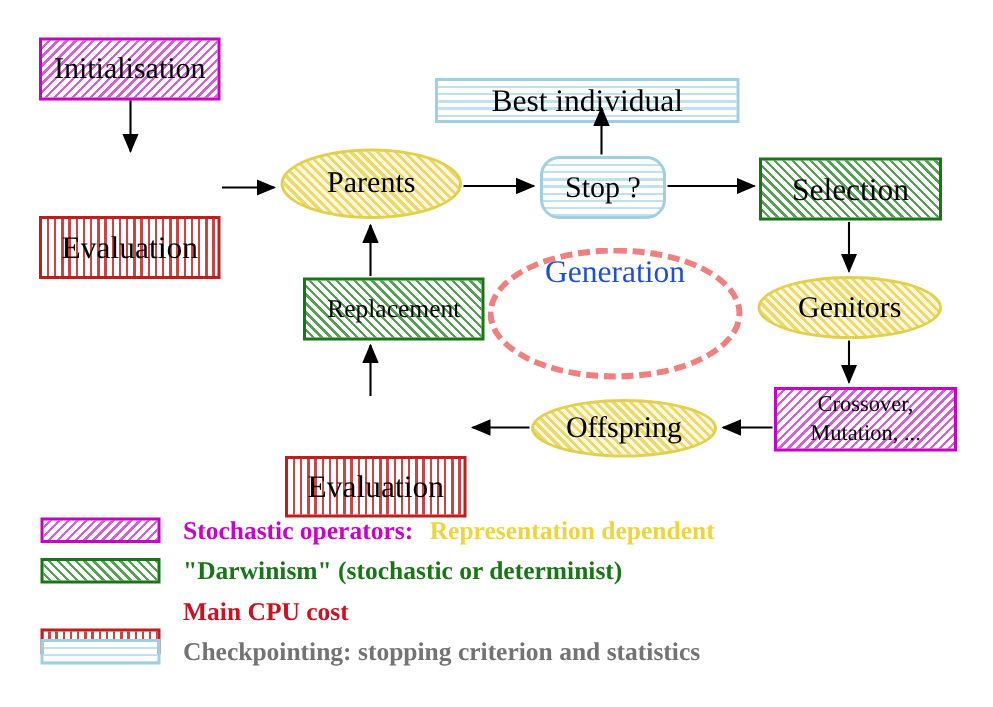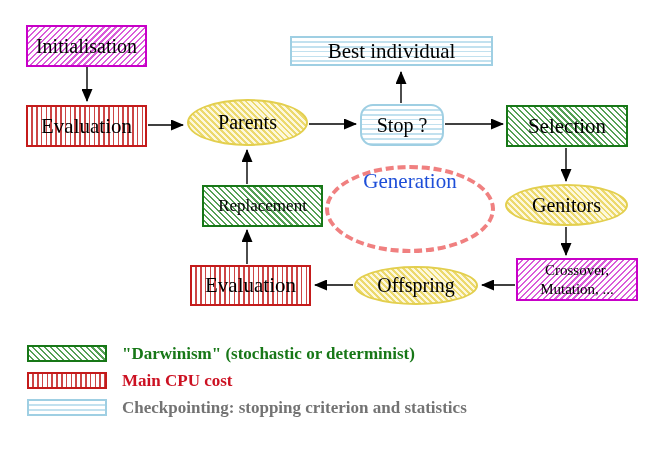--- a/index.html
+++ b/index.html
@@ -16,20 +16,21 @@
     border:2px solid #c800c8;
     background:repeating-linear-gradient(135deg,#ffffff 0px,#ffffff 2.6px,#d95cd9 2.6px,#d95cd9 4.2px);
   }
   .hatch-green{
     border:2px solid #177717;
     background:repeating-linear-gradient(45deg,#ffffff 0px,#ffffff 2.6px,#55a055 2.6px,#55a055 4.2px);
   }
   .stripe-red{
     border:2px solid #c41b1b;
     background:repeating-linear-gradient(90deg,#ffffff 0px,#ffffff 3.2px,#cc4545 3.2px,#cc4545 4.8px);
+    margin-top:39px;
   }
   .stripe-blue{
     border:2px solid #9fcfe3;
     background:repeating-linear-gradient(180deg,#ffffff 0px,#ffffff 3.2px,#c2e1ef 3.2px,#c2e1ef 4.8px);
   }
   .hatch-yellow{
     border:2px solid #e3cf4e;
     background:repeating-linear-gradient(45deg,#fdf8dc 0px,#fdf8dc 2.2px,#ecd96d 2.2px,#ecd96d 4.2px);
   }
   .ellipse{border-radius:50%;}
@@ -61,21 +62,21 @@
     </div>
 
   <div class="node stripe-red" style="left:26px;top:105px;width:121px;height:42px;font-size:21px;">
       <span>Evaluation</span>
     </div>
 
   <div class="node hatch-yellow ellipse" style="left:187px;top:99px;width:121px;height:47px;font-size:20px;">
       <span>Parents</span>
     </div>
 
-  <div class="node stripe-blue" style="left:290px;top:36px;width:203px;height:30px;font-size:21px;">
+  <div class="node stripe-blue" style="left:290px;top:52px;width:203px;height:30px;font-size:21px;">
       <span>Best individual</span>
     </div>
 
   <div class="node stripe-blue rounded" style="left:360px;top:104px;width:84px;height:42px;font-size:20px;">
       <span>Stop ?</span>
     </div>
 
   <div class="node hatch-green" style="left:506px;top:105px;width:122px;height:42px;font-size:21px;">
       <span>Selection</span>
     </div>
@@ -121,20 +122,25 @@
       <line x1="566" y1="227" x2="566" y2="255" marker-end="url(#ah)"></line>
       <line x1="515" y1="285" x2="482" y2="285" marker-end="url(#ah)"></line>
       <line x1="353" y1="285" x2="315" y2="285" marker-end="url(#ah)"></line>
       <line x1="247" y1="264" x2="247" y2="230" marker-end="url(#ah)"></line>
       <line x1="247" y1="184" x2="247" y2="150" marker-end="url(#ah)"></line>
     </g>
   </svg>
 
   <div class="legend">
     <div class="legend-row">
+      <div class="swatch hatch-magenta"></div>
+      <span class="legend-text t-magenta">Stochastic operators:</span>
+      <span class="legend-text t-gold" style="margin-left:11px;">Representation dependent</span>
+    </div>
+    <div class="legend-row">
       <div class="swatch hatch-green"></div>
       <span class="legend-text t-green">"Darwinism" (stochastic or determinist)</span>
     </div>
     <div class="legend-row">
       <div class="swatch stripe-red"></div>
       <span class="legend-text t-red">Main CPU cost</span>
     </div>
     <div class="legend-row">
       <div class="swatch stripe-blue"></div>
       <span class="legend-text t-blue">Checkpointing: stopping criterion and statistics</span>

